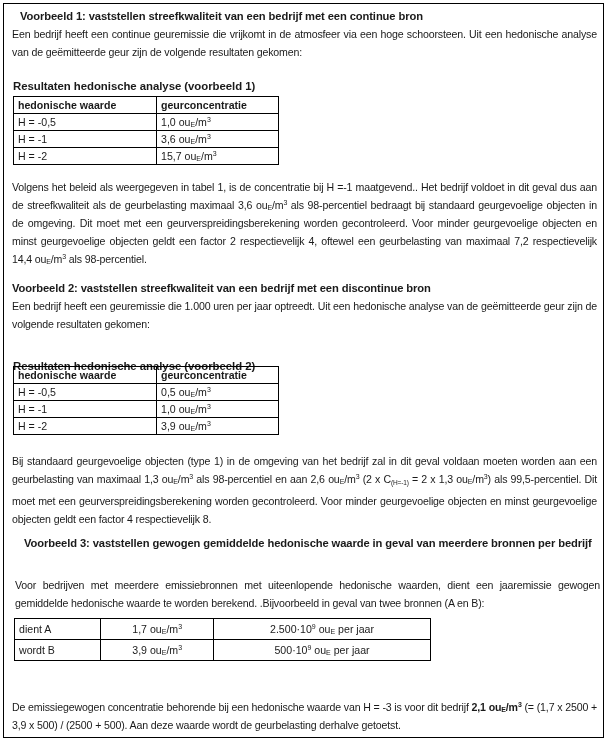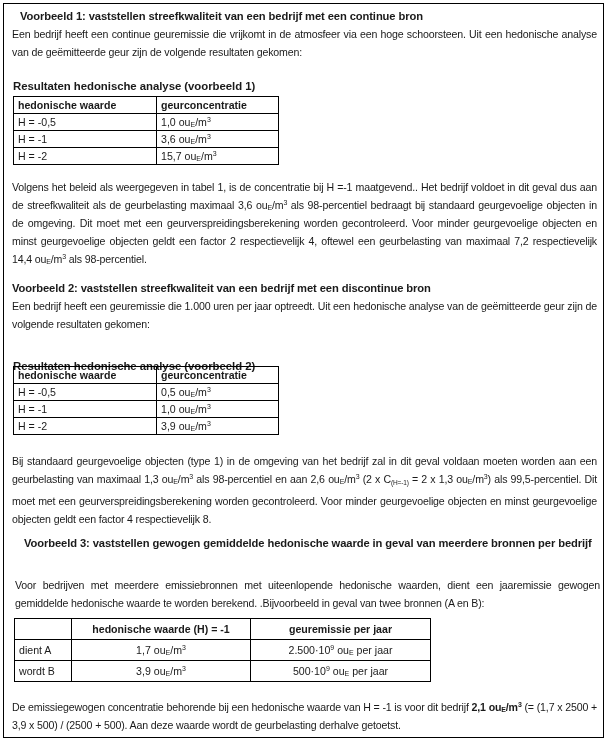--- a/index.html
+++ b/index.html
@@ -80,31 +80,26 @@
 </tbody>
   </table>
 
 <div class="abs p j" style="left:12px;top:452px;width:585px;"><span>Bij standaard geurgevoelige objecten (type 1) in de omgeving van het bedrijf zal in dit geval voldaan moeten worden aan een geurbelasting van maximaal 1,3 ou</span><sub class="e">E</sub><span>/m</span><sup>3</sup><span> als 98-percentiel en aan 2,6 ou</span><sub class="e">E</sub><span>/m</span><sup>3</sup><span> (2 x C</span><span class="sm">(H=-1)</span><span> = 2 x 1,3 ou</span><sub class="e">E</sub><span>/m</span><sup>3</sup><span>) als 99,5-percentiel. Dit moet met een geurverspreidingsberekening worden gecontroleerd. Voor minder geurgevoelige objecten en minst geurgevoelige objecten geldt een factor 4 respectievelijk 8.</span></div>
 
 <div class="abs h" style="left:24px;top:537px;text-align:center;">Voorbeeld 3: vaststellen gewogen gemiddelde hedonische waarde in geval van meerdere bronnen per bedrijf</div>
 <div class="abs p j" style="left:15px;top:568px;width:585px;margin-top:8px;">Voor bedrijven met meerdere emissiebronnen met uiteenlopende hedonische waarden, dient een jaaremissie gewogen gemiddelde hedonische waarde te worden berekend. .Bijvoorbeeld in geval van twee bronnen (A en B):</div>
 
 <table class="t3" style="left:14px;top:618px;width:417px;">
   <tbody>
-      <tr>
-    <th style="width:48px;"></th>
-    <th style="width:170px;">hedonische waarde (H) = -1</th>
-    <th>geuremissie per jaar</th>
-  </tr>
   <tr>
     <td>dient A</td>
     <td class="c"><span>1,7 ou</span><sub class="e">E</sub>/m<sup>3</sup></td>
     <td class="c"><span>2.500·10</span><sup>9</sup><span> ou</span><sub class="e">E</sub><span> per jaar</span></td>
   </tr>
   <tr>
     <td>wordt B</td>
     <td class="c"><span>3,9 ou</span><sub class="e">E</sub>/m<sup>3</sup></td>
     <td class="c"><span>500·10</span><sup>9</sup><span> ou</span><sub class="e">E</sub><span> per jaar</span></td>
   </tr>
 </tbody>
   </table>
 
-<div class="abs p j" style="left:12px;top:698px;width:585px;"><span>De emissiegewogen concentratie behorende bij een hedonische waarde van H = -1 is voor dit bedrijf </span><b><span>2,1 ou</span><sub class="e">E</sub><span>/m</span><sup>3</sup></b><span> (= (1,7 x 2500 + 3,9 x 500) / (2500 + 500). Aan deze waarde wordt de geurbelasting derhalve getoetst.</span></div>
+<div class="abs p j" style="left:12px;top:698px;width:585px;"><span>De emissiegewogen concentratie behorende bij een hedonische waarde van H = -3 is voor dit bedrijf </span><b><span>2,1 ou</span><sub class="e">E</sub><span>/m</span><sup>3</sup></b><span> (= (1,7 x 2500 + 3,9 x 500) / (2500 + 500). Aan deze waarde wordt de geurbelasting derhalve getoetst.</span></div>
 
 </body></html>

